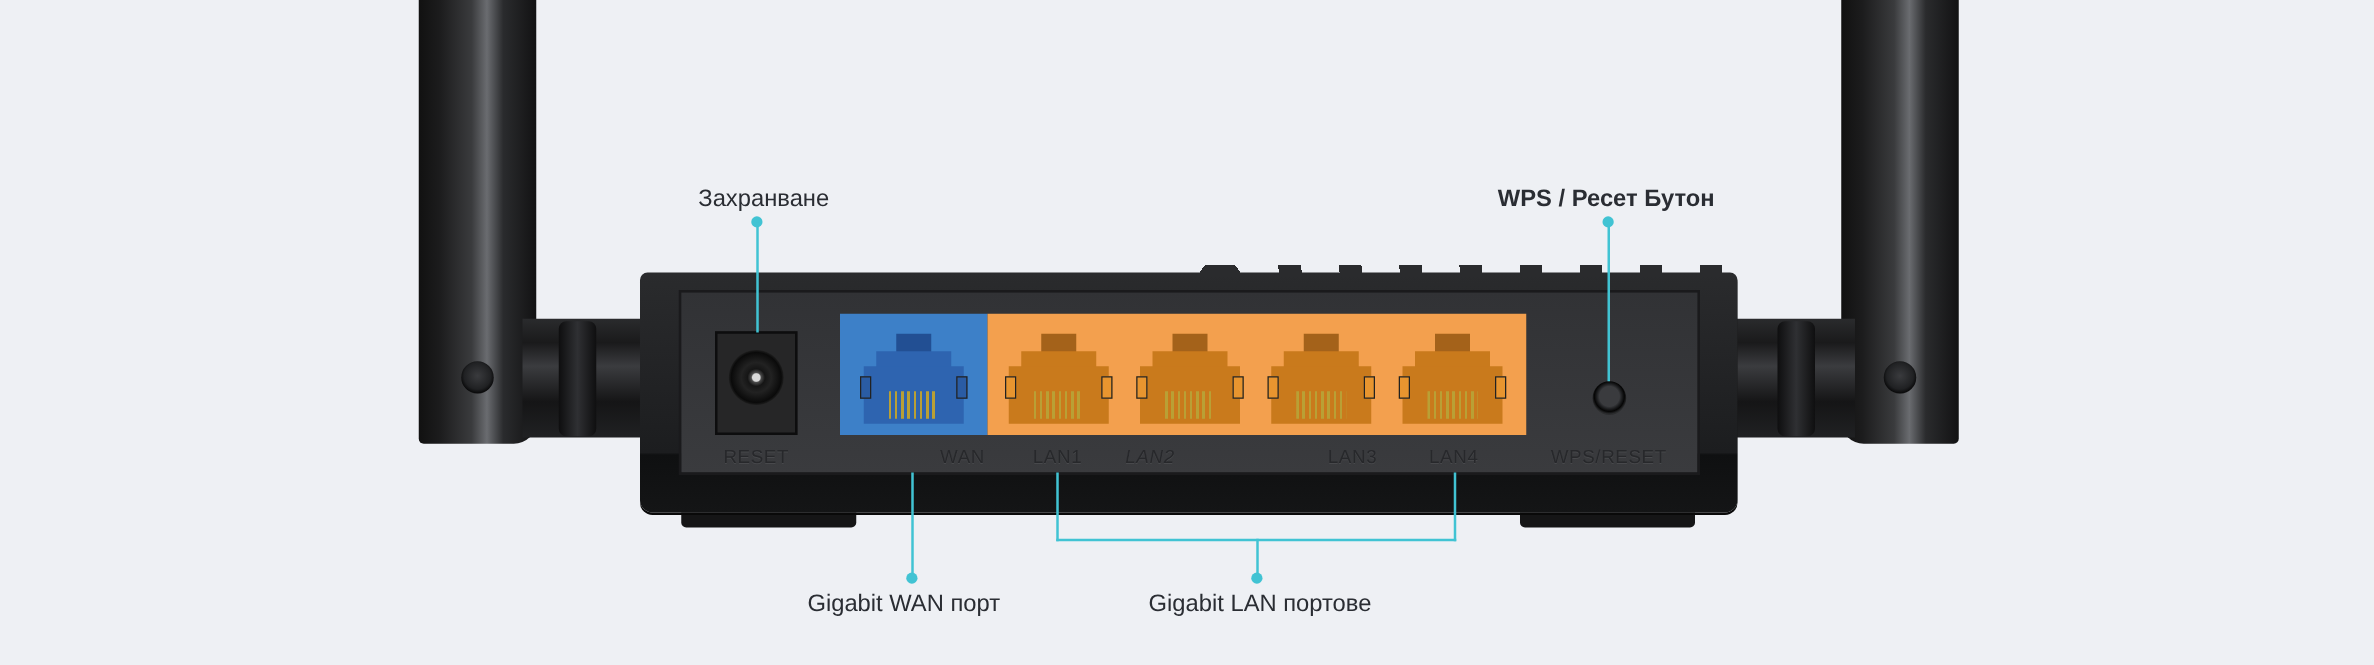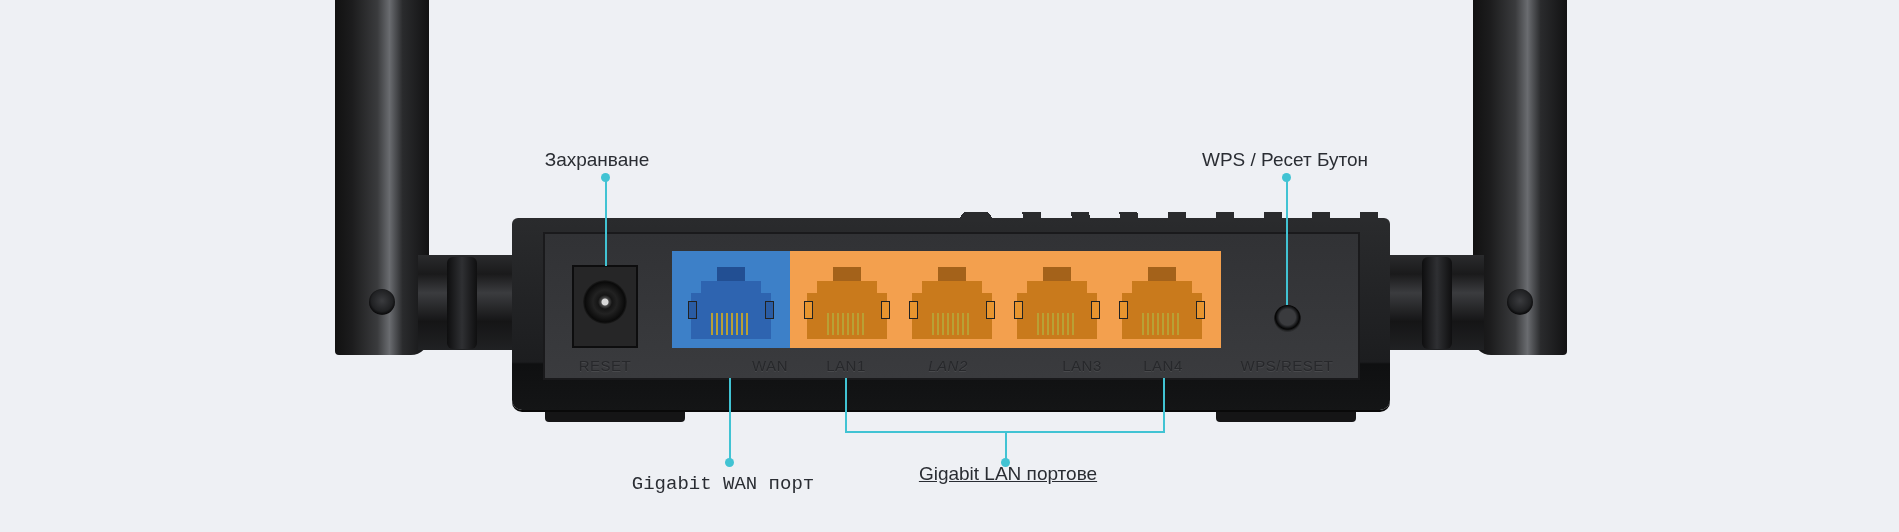--- a/index.html
+++ b/index.html
@@ -172,35 +172,35 @@
       <div class="clip" style="left:82px;"></div>
     <div class="pins"></div>
   </div>
 </div>
 
 <div class="wps-button"></div>
 
 <div class="silk" style="left:605px;">RESET</div>
 <div class="silk" style="left:770px;">WAN</div>
 <div class="silk" style="left:846px;">LAN1</div>
-<div class="silk" style="left:948px;font-style:italic;">LAN2</div>
+<div class="silk" style="left:920px;font-style:italic;">LAN2</div>
 <div class="silk" style="left:1082px;">LAN3</div>
 <div class="silk" style="left:1163px;">LAN4</div>
 <div class="silk" style="left:1287px;">WPS/RESET</div>
 
-<div class="label" style="left:597px; top:149px;">Захранване</div>
+<div class="label" style="left:611px; top:149px;">Захранване</div>
 <div class="dot" style="left:601px; top:173px;"></div>
 <div class="line" style="left:605px; top:178px; width:2px; height:88px;"></div>
 
-<div class="label" style="left:1285px; top:149px;">WPS / Ресет Бутон</div>
+<div class="label" style="left:1285px; top:149px;font-weight:bold;">WPS / Ресет Бутон</div>
 <div class="dot" style="left:1282px; top:173px;"></div>
 <div class="line" style="left:1286px; top:178px; width:2px; height:127px;"></div>
 
 <div class="line" style="left:729px; top:378px; width:2px; height:84px;"></div>
 <div class="dot" style="left:725px; top:458px;"></div>
-<div class="label" style="left:723px; top:473px;font-family:Liberation Mono, monospace;">Gigabit WAN порт</div>
+<div class="label" style="left:723px; top:473px;">Gigabit WAN порт</div>
 
 <div class="line" style="left:845px; top:378px; width:2px; height:55px;"></div>
 <div class="line" style="left:1163px; top:378px; width:2px; height:55px;"></div>
 <div class="line" style="left:845px; top:431px; width:320px; height:2px;"></div>
 <div class="line" style="left:1005px; top:431px; width:2px; height:30px;"></div>
 <div class="dot" style="left:1001px; top:458px;"></div>
-<div class="label" style="left:1008px; top:463px;text-decoration:underline;">Gigabit LAN портове</div>
+<div class="label" style="left:1008px; top:473px;">Gigabit LAN портове</div>
 
 </body></html>

